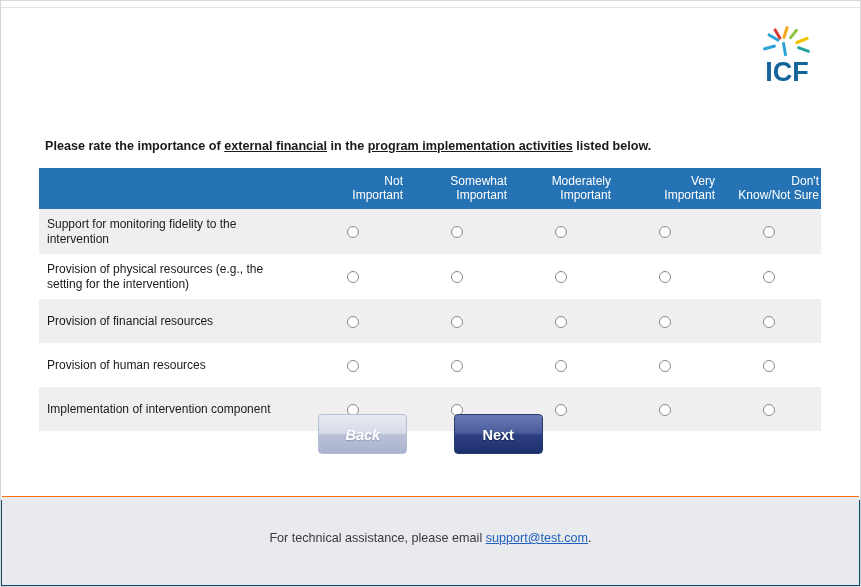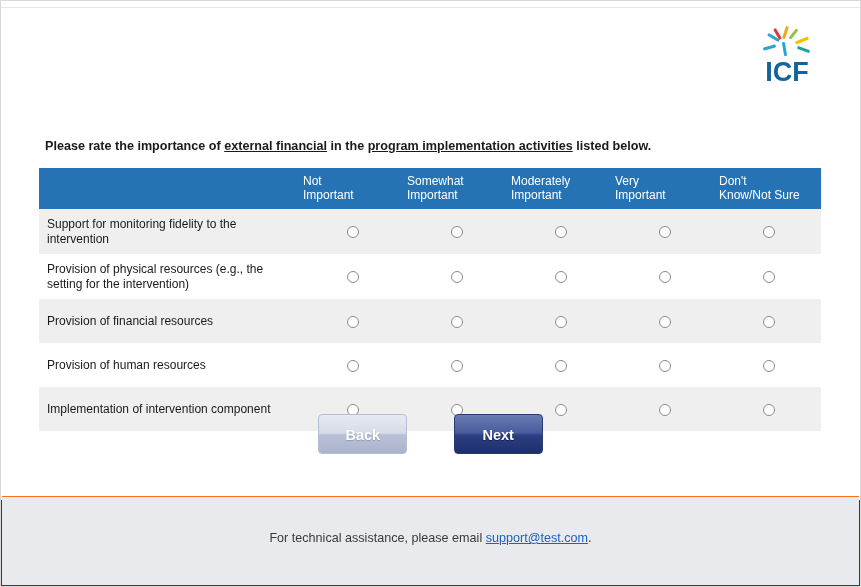--- a/index.html
+++ b/index.html
@@ -82,21 +82,21 @@
     width: 782px;
     border-collapse: collapse;
     table-layout: fixed;
     font-size: 12px;
   }
   .grid thead th {
     background: #2573b4;
     color: #ffffff;
     font-size: 12px;
     font-weight: normal;
-    text-align: left;
+    text-align: right;
     padding: 6px 2px 7px;
     line-height: 14px;
     vertical-align: middle;
   }
   .grid thead th.first {
     width: 258px;
     background: #2573b4;
   }
   .grid tbody td {
     padding: 8px;
@@ -147,20 +147,21 @@
     border-radius: 4px;
     box-sizing: border-box;
     margin: 0 21px;
     font-family: "Liberation Sans", sans-serif;
   }
   .btn-back {
     color: #ffffff;
     background: linear-gradient(180deg, #e7eaf2 0%, #d6dbe8 48%, #b9c1d6 52%, #aab4cd 100%);
     border: 1px solid #b4bdd2;
     text-shadow: 0 1px 1px rgba(120,130,150,0.55);
+    font-style: italic;
   }
   .btn-next {
     color: #ffffff;
     background: linear-gradient(180deg, #6a7ab4 0%, #4a5c9c 46%, #2c3f82 54%, #1d2f6b 100%);
     border: 1px solid #2a3a73;
     text-shadow: 0 1px 1px rgba(0,0,0,0.45);
   }
   
   .footer {
     position: absolute;

